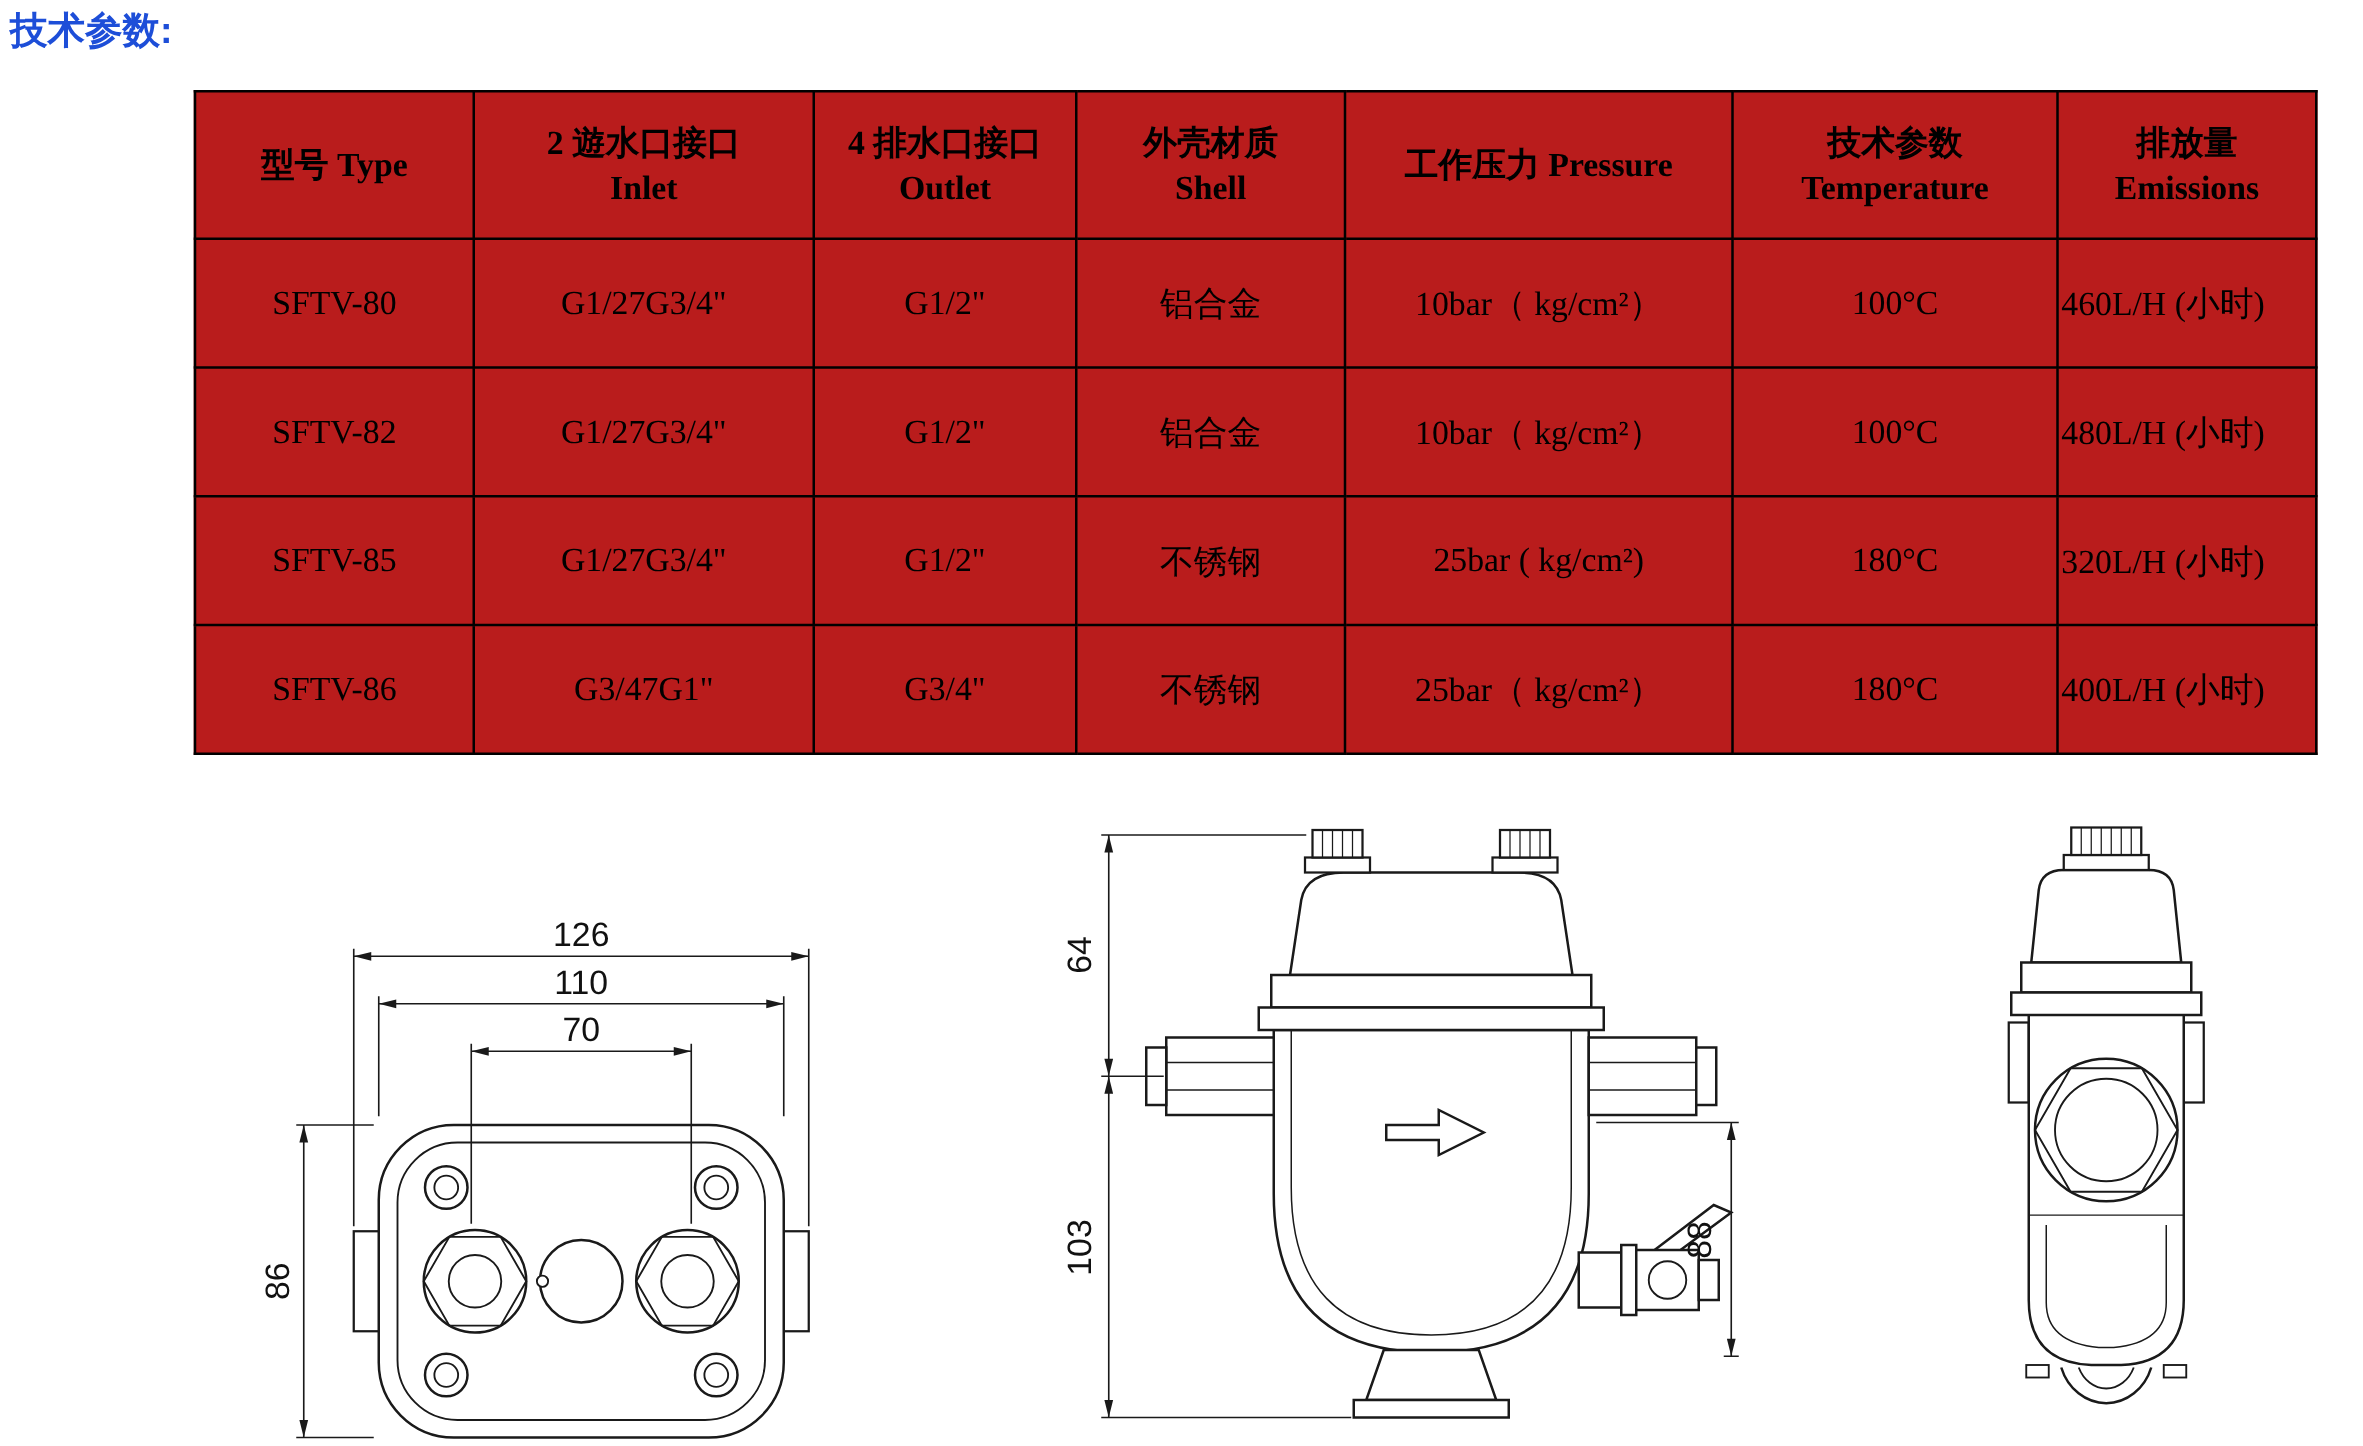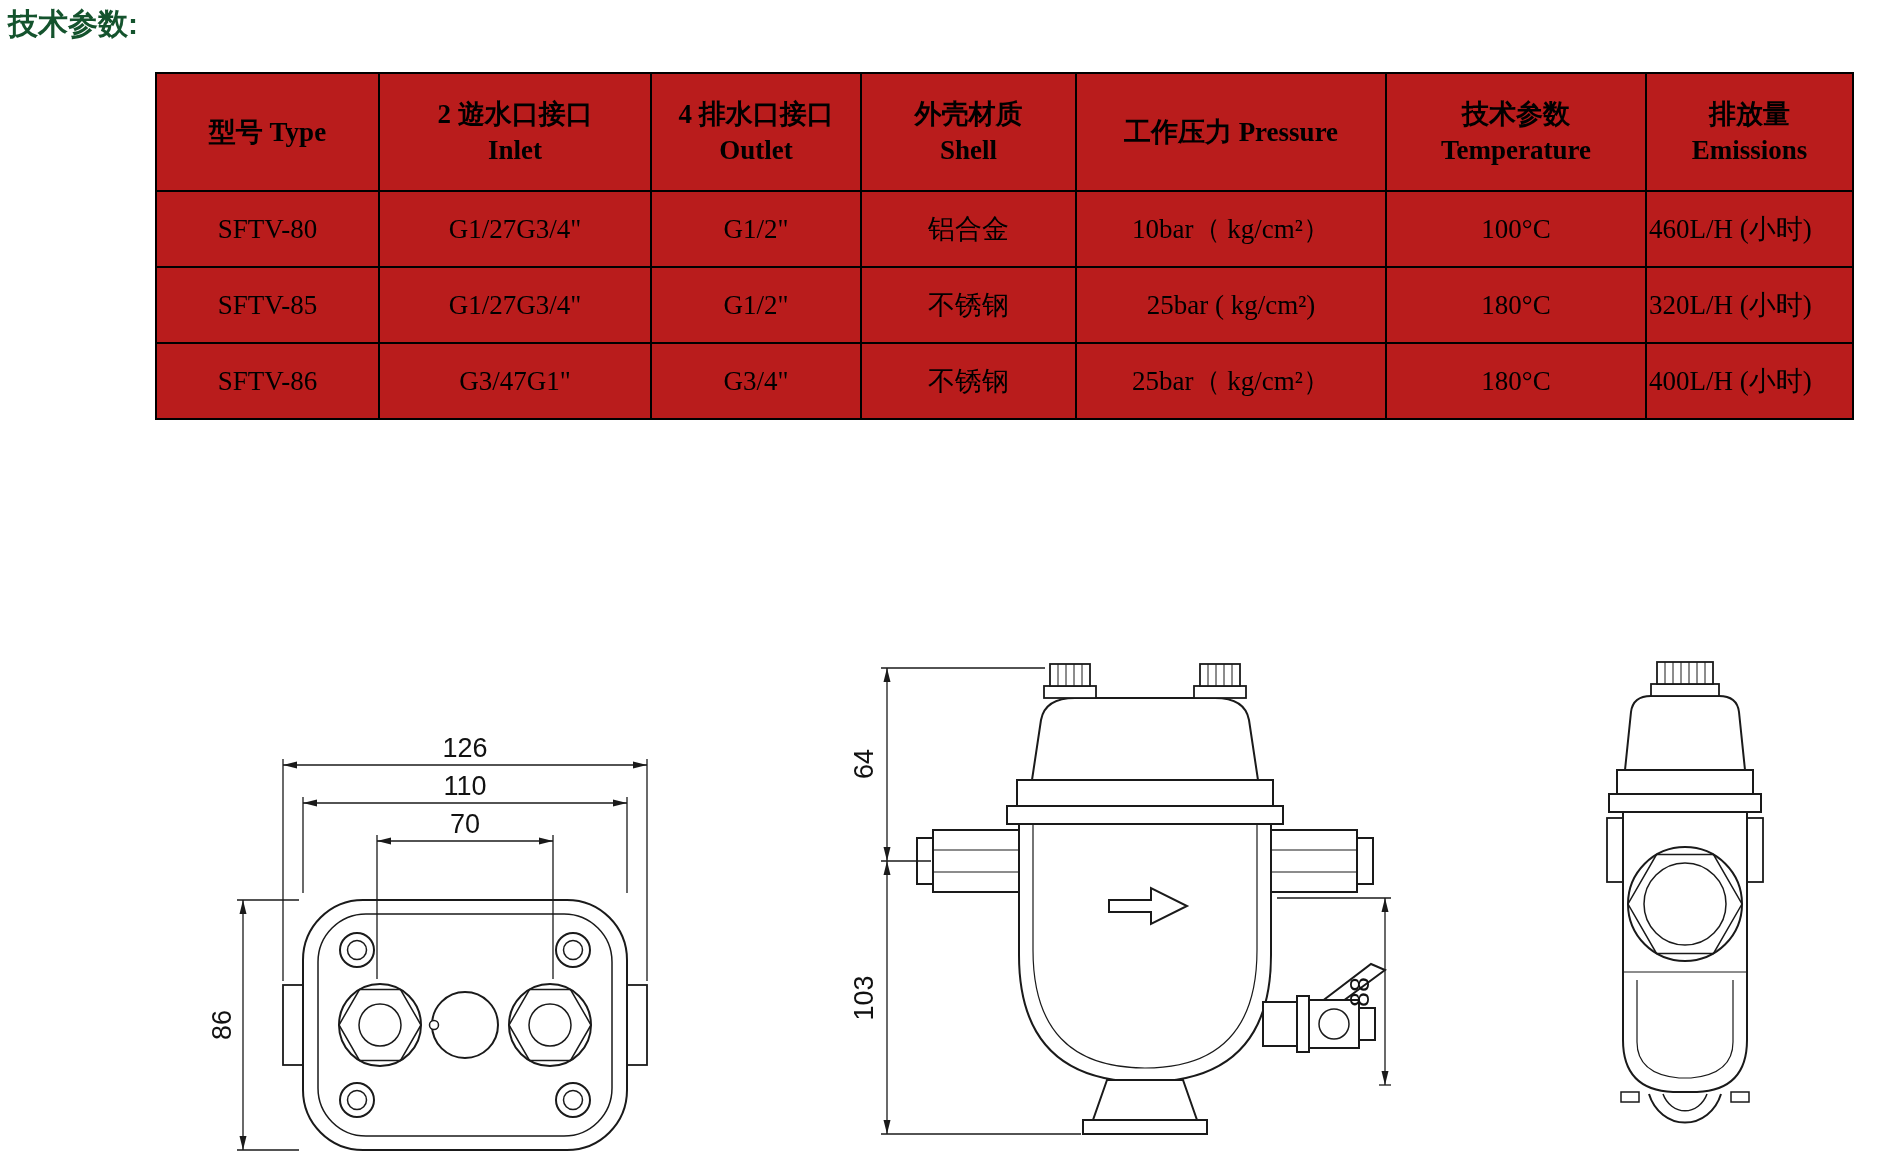--- a/index.html
+++ b/index.html
@@ -4,36 +4,36 @@
 <style>
   * { margin:0; padding:0; box-sizing:border-box; }
   html,body { background:#ffffff; }
   body {
     width:1890px; height:1157px; position:relative; overflow:hidden;
     font-family:"Liberation Serif", serif; color:#000;
   }
   .page-title {
     position:absolute; top:4px; left:8px;
     font-family:"Liberation Sans", sans-serif;
-    font-weight:bold; font-size:30px; color:#14532d;
+    font-weight:bold; font-size:30px; color:#1d4ed8;
   }
   table.spec {
     position:absolute; left:155px; top:72px;
     border-collapse:collapse; table-layout:fixed; width:1697px;
     background:#b91c1c;
   }
   table.spec th, table.spec td {
     border:2px solid #000;
     text-align:center; vertical-align:middle;
     font-size:27px; color:#000; overflow:hidden;
   }
   table.spec th {
     height:118px; font-weight:bold; white-space:pre-line; line-height:1.35;
   }
-  table.spec td { height:76px; }
+  table.spec td { height:103px; }
   table.spec td.cell-left { text-align:left; padding-left:2px; }
   .drawing { position:absolute; }
   .dim-text {
     font-family:"Liberation Sans", sans-serif;
     font-size:27px; fill:#111;
   }
   .ln   { stroke:#1a1a1a; fill:none; }
   .ln2  { stroke:#1a1a1a; stroke-width:2; fill:none; }
   .lnw  { stroke:#1a1a1a; stroke-width:2; fill:#fff; }
   .lnw18{ stroke:#1a1a1a; stroke-width:1.8; fill:#fff; }
@@ -78,20 +78,29 @@
     <tr>
       <td>SFTV-80</td>
       <td>G1/27G3/4"</td>
       <td>G1/2"</td>
       <td>铝合金</td>
       <td>10bar（ kg/cm²）</td>
       <td>100°C</td>
       <td class="cell-left">460L/H (小时)</td>
     </tr>
     <tr>
+      <td>SFTV-82</td>
+      <td>G1/27G3/4"</td>
+      <td>G1/2"</td>
+      <td>铝合金</td>
+      <td>10bar（ kg/cm²）</td>
+      <td>100°C</td>
+      <td class="cell-left">480L/H (小时)</td>
+    </tr>
+    <tr>
       <td>SFTV-85</td>
       <td>G1/27G3/4"</td>
       <td>G1/2"</td>
       <td>不锈钢</td>
       <td>25bar ( kg/cm²)</td>
       <td>180°C</td>
       <td class="cell-left">320L/H (小时)</td>
     </tr>
     <tr>
       <td>SFTV-86</td>

